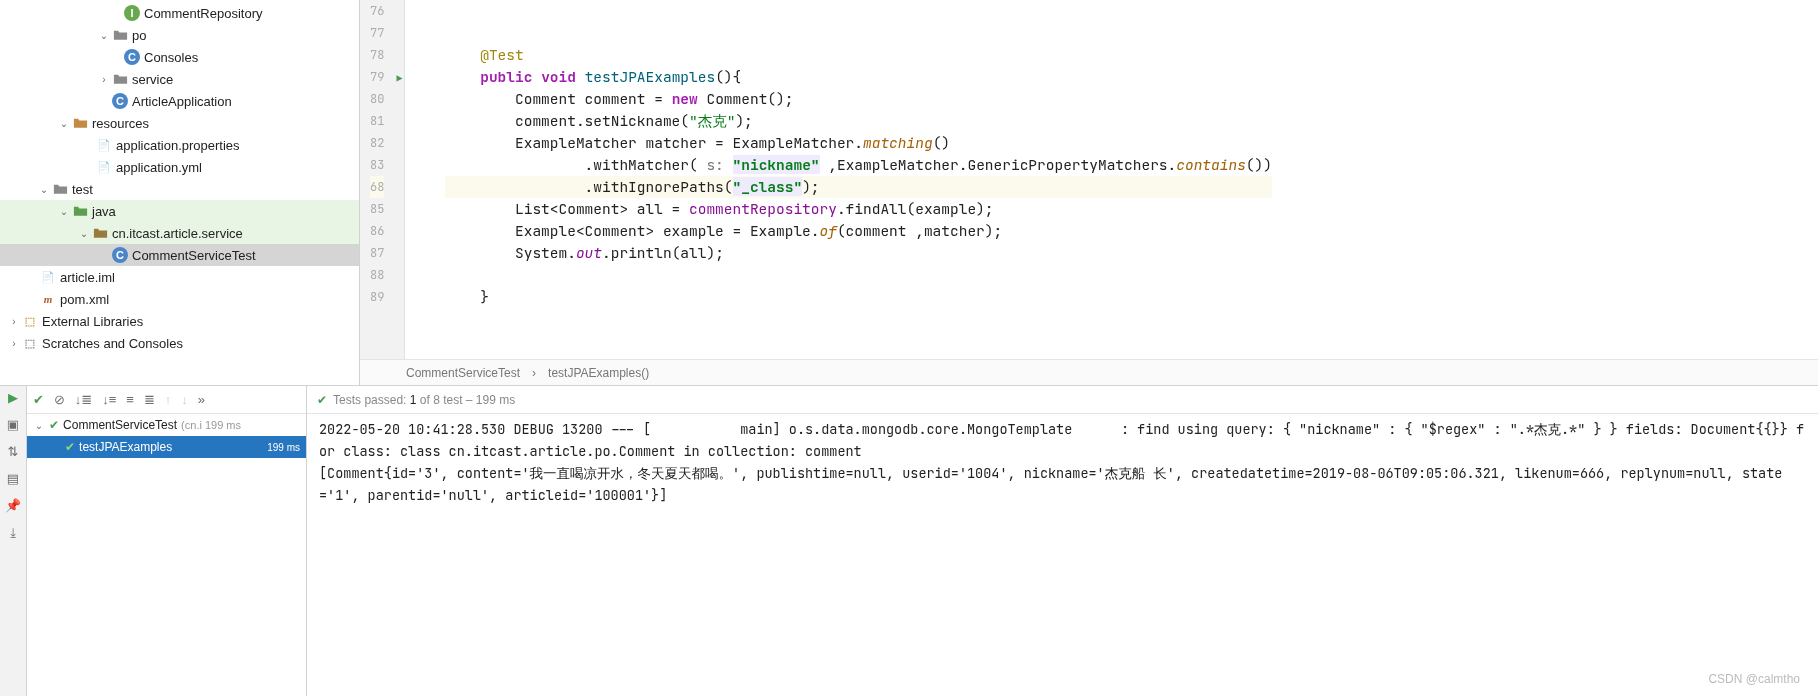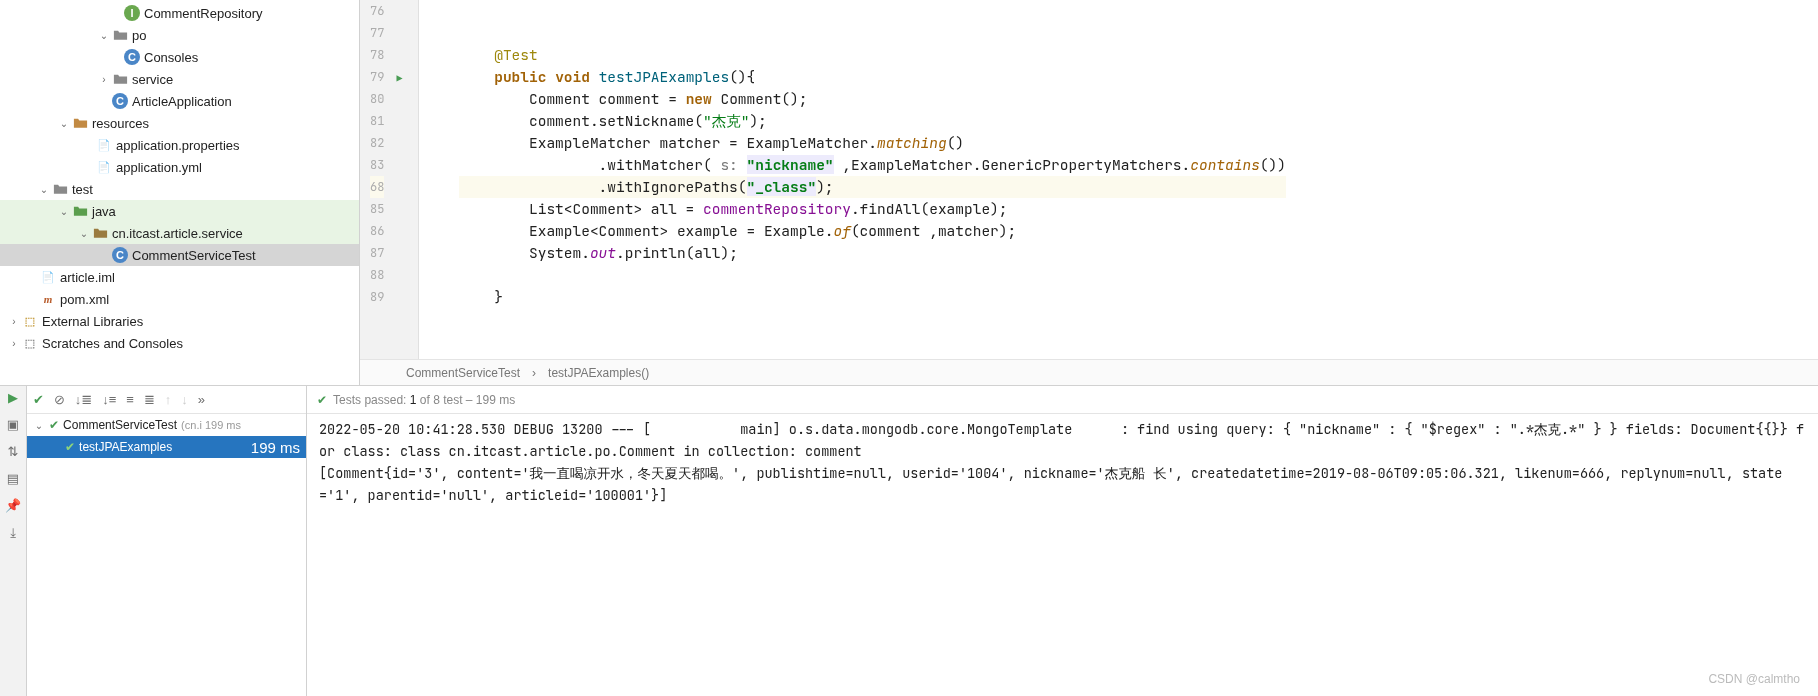--- a/index.html
+++ b/index.html
@@ -19,27 +19,27 @@
   .ticon.res-folder svg{fill:#c28a43}
   .ticon.cls{background:#4a86c7;color:#fff;border-radius:50%}
   .ticon.iface{background:#6aa84f;color:#fff;border-radius:50%}
   .ticon.prop{color:#7a7a7a}
   .ticon.m{color:#b85c2b;font-family:serif;font-style:italic}
   .ticon.lib{color:#c49a3a}
   .ticon.scratch{color:#888}
   .tree-label{font-size:13px}
   .editor{flex:1;display:flex;flex-direction:column;min-width:0}
   .code-area{flex:1;display:flex;overflow:auto;min-height:0}
-  .gutter{background:#f2f2f2;border-right:1px solid #e0e0e0;text-align:right;color:#adadad;padding:0 34px 0 10px;user-select:none;position:relative}
+  .gutter{background:#f2f2f2;border-right:1px solid #e0e0e0;text-align:right;color:#adadad;padding:0 20px 0 10px;user-select:none;position:relative}
   .gutter-line{height:22px;line-height:22px;font-size:12px;position:relative}
   .run-marker{position:absolute;right:-18px;top:2px;color:#499c54;font-size:10px}
   .code{padding-left:40px}
   .code-line{height:22px;line-height:22px;font-size:14.5px;white-space:pre}
   .code-line.hl{background:#fcfaed}
-  .kw{color:#a16207;font-weight:bold}
+  .kw{color:#a21caf;font-weight:bold}
   .ann{color:#9e880d}
   .str{color:#067d17}
   .strhl{color:#067d17;background:#edebfc;font-weight:bold}
   .mth{color:#00627a}
   .mthit{color:#a16207;font-style:italic}
   .fld{color:#871094}
   .par{color:#7a7a7a}
   .breadcrumb{height:26px;border-top:1px solid #e4e4e4;display:flex;align-items:center;padding-left:40px;font-size:12px;color:#777;background:#fafafa}
   .breadcrumb span{margin:0 6px}
   .run-header{height:28px;display:flex;align-items:center;border-bottom:1px solid #d1d1d1;background:#f2f2f2;padding:0 8px;font-size:12px}
@@ -53,21 +53,21 @@
   .run-left-bar span{color:#6e6e6e;font-size:13px;cursor:pointer}
   .run-left-bar .play{color:#499c54}
   .run-tests{width:280px;border-right:1px solid #d1d1d1;display:flex;flex-direction:column;background:#fff}
   .run-toolbar{height:28px;border-bottom:1px solid #e4e4e4;display:flex;align-items:center;padding:0 6px;gap:10px;color:#6e6e6e;font-size:13px}
   .run-toolbar span{cursor:pointer}
   .test-status{height:28px;border-bottom:1px solid #e4e4e4;display:flex;align-items:center;padding:0 10px;font-size:12px;color:#888}
   .test-status .chk{color:#499c54;margin-right:6px}
   .test-status b{color:#222;font-weight:normal}
   .test-row{height:22px;display:flex;align-items:center;font-size:12px;padding:0 6px}
   .test-row .chk{color:#499c54;margin:0 4px}
-  .test-row .ms{margin-left:auto;font-size:15px}
+  .test-row .ms{margin-left:auto;font-size:10px}
   .test-row.sel{background:#2675bf;color:#fff}
   .test-row .gray{color:#999;margin-left:4px;font-size:11px}
   .console{flex:1;overflow:auto;padding:4px 12px;font-size:13.5px;line-height:22px;white-space:pre-wrap;word-break:break-all}
   .watermark{position:absolute;right:18px;bottom:10px;color:#bbb;font-size:12px}
   svg.folder-svg{width:15px;height:12px}
 </style>
 </head>
 <body>
 
 <div class="root">

